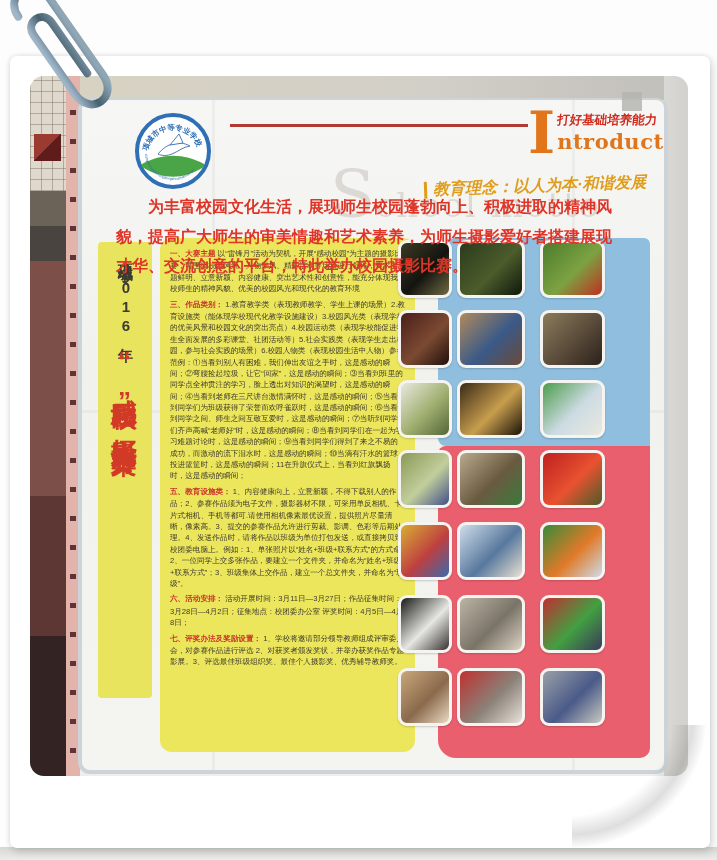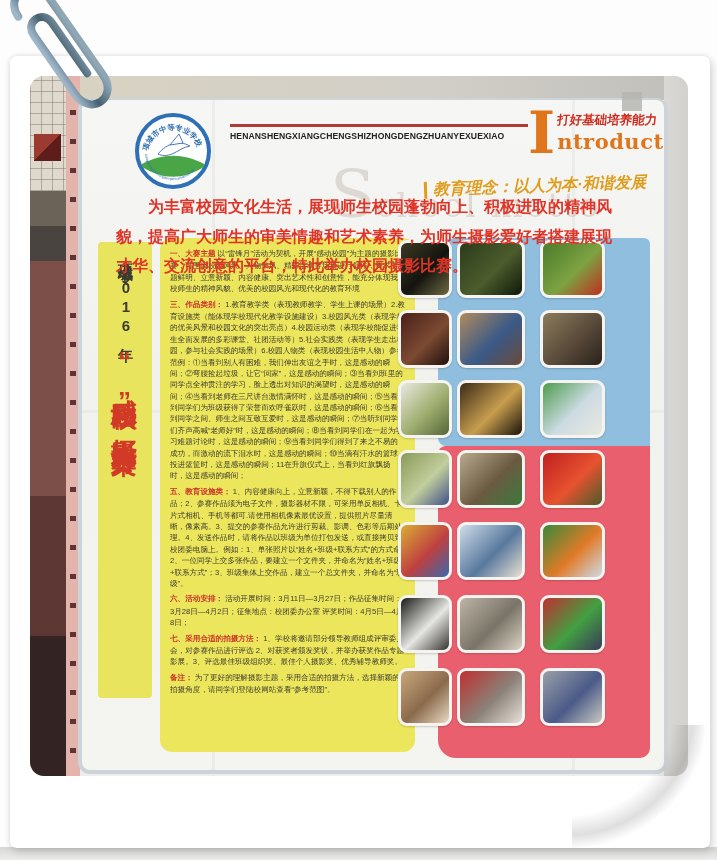--- a/index.html
+++ b/index.html
@@ -110,21 +110,20 @@
           <text font-size="7.5" fill="#2f6fb5" font-weight="bold">
             <textPath href="#arcTop" startOffset="6%">项城市中等专业学校</textPath>
           </text>
           <text font-size="3.6" fill="#2f6fb5">
             <textPath href="#arcBot" startOffset="2%">xiangchengshizhongdengzhuanyexuexiao</textPath>
           </text>
         </svg>
 
         <div class="school-block">
           <div class="red-rule"></div>
-          <div class="school-pinyin">HENANSHENGXIANGCHENGSHIZHONGDENGZHUANYEXUEXIAO</div>
         </div>
 
         <div class="intro-en">
           <span class="intro-initial">I</span>
           <span class="intro-col">
             <div class="intro-slogan">打好基础培养能力</div>
             <div class="intro-rest">ntroduction</div>
           </span>
         </div>
 
@@ -142,22 +141,21 @@
         <div class="vtitle">
           <div class="vtitle-prefix">项城中专2016年</div>
           <div class="vtitle-main">“感动校园”摄影比赛方案</div>
         </div>
 
         <div class="plan-panel" id="plan-sections">
             <p class="sec"><b>一、大赛主题</b><span>以“雷锋月”活动为契机，开展“感动校园”为主题的摄影比赛，可围绕校园风景、人物采风、精彩活动等场景进行创作，要求主题鲜明、立意新颖、内容健康、突出艺术性和创意性，能充分体现我校师生的精神风貌、优美的校园风光和现代化的教育环境</span></p>
             <p class="sec"><b>三、作品类别：</b><span>1.教育教学类（表现教师教学、学生上课的场景）2.教育设施类（能体现学校现代化教学设施建设）3.校园风光类（表现学校的优美风景和校园文化的突出亮点）4.校园运动类（表现学校能促进学生全面发展的多彩课堂、社团活动等）5.社会实践类（表现学生走出校园，参与社会实践的场景）6.校园人物类（表现校园生活中人物）参考范例：①当看到别人有困难，我们伸出友谊之手时，这是感动的瞬间；②弯腰捡起垃圾，让它“回家”，这是感动的瞬间；③当看到班里的同学点全神贯注的学习，脸上透出对知识的渴望时，这是感动的瞬间；④当看到老师在三尺讲台激情满怀时，这是感动的瞬间；⑤当看到同学们为班级获得了荣誉而欢呼雀跃时，这是感动的瞬间；⑥当看到同学之间、师生之间互敬互爱时，这是感动的瞬间；⑦当听到同学们齐声高喊“老师好”时，这是感动的瞬间；⑧当看到同学们在一起为学习难题讨论时，这是感动的瞬间；⑨当看到同学们得到了来之不易的成功，而激动的流下泪水时，这是感动的瞬间；⑩当滴有汗水的篮球投进篮筐时，这是感动的瞬间；11在升旗仪式上，当看到红旗飘扬时，这是感动的瞬间；</span></p>
             <p class="sec"><b>五、教育设施类：</b><span>1、内容健康向上，立意新颖，不得下载别人的作品；2、参赛作品须为电子文件，摄影器材不限，可采用单反相机、卡片式相机、手机等都可.请使用相机像素最优设置，提供照片尽量清晰，像素高。3、提交的参赛作品允许进行剪裁、影调、色彩等后期处理。4、发送作品时，请将作品以班级为单位打包发送，或直接拷贝到校团委电脑上。例如：1、单张照片以“姓名+班级+联系方式”的方式命 2、一位同学上交多张作品，要建立一个文件夹，并命名为“姓名+班级+联系方式”；3、班级集体上交作品，建立一个总文件夹，并命名为“班级”。</span></p>
             <p class="sec"><b>六、活动安排：</b><span>活动开展时间：3月11日—3月27日；作品征集时间：3月28日—4月2日；征集地点：校团委办公室  评奖时间：4月5日—4月8日；</span></p>
-            <p class="sec"><b>七、采用合适的拍摄方法：</b><span>1、学校将邀请部分领导教师组成评审委员会，对参赛作品进行评选 2、对获奖者颁发奖状，并举办获奖作品专题影展。3、评选最佳班级组织奖、最佳个人摄影奖、优秀辅导教师奖。</span></p>
-            <p class="sec"><b>备注：</b><span>为了更好的理解摄影主题，采用合适的拍摄方法，选择新颖的拍摄角度，请同学们登陆校网站查看“参考范图”。</span></p>
+            <p class="sec"><b>七、评奖办法及奖励设置：</b><span>1、学校将邀请部分领导教师组成评审委员会，对参赛作品进行评选 2、对获奖者颁发奖状，并举办获奖作品专题影展。3、评选最佳班级组织奖、最佳个人摄影奖、优秀辅导教师奖。</span></p>
           </div>
 
         <div class="grid-bg-blue"></div>
         <div class="grid-bg-pink"></div>
 
       <div class="photo" style="left: 316px; top: 140px; width: 54px; height: 58px; background: linear-gradient(135deg, rgb(59, 58, 34), rgb(20, 20, 16) 55%, rgb(111, 107, 66));"></div>
           <div class="photo" style="left: 316px; top: 210px; width: 54px; height: 58px; background: linear-gradient(135deg, rgb(74, 32, 26), rgb(124, 74, 50) 55%, rgb(32, 16, 12));"></div>
           <div class="photo" style="left: 316px; top: 280px; width: 54px; height: 58px; background: linear-gradient(135deg, rgb(233, 233, 223), rgb(159, 174, 110) 55%, rgb(85, 102, 58));"></div>
           <div class="photo" style="left: 316px; top: 350px; width: 54px; height: 58px; background: linear-gradient(135deg, rgb(138, 154, 88), rgb(194, 206, 156) 55%, rgb(64, 80, 138));"></div>
           <div class="photo" style="left: 316px; top: 422px; width: 54px; height: 58px; background: linear-gradient(135deg, rgb(216, 174, 52), rgb(191, 64, 64) 55%, rgb(58, 105, 174));"></div>

